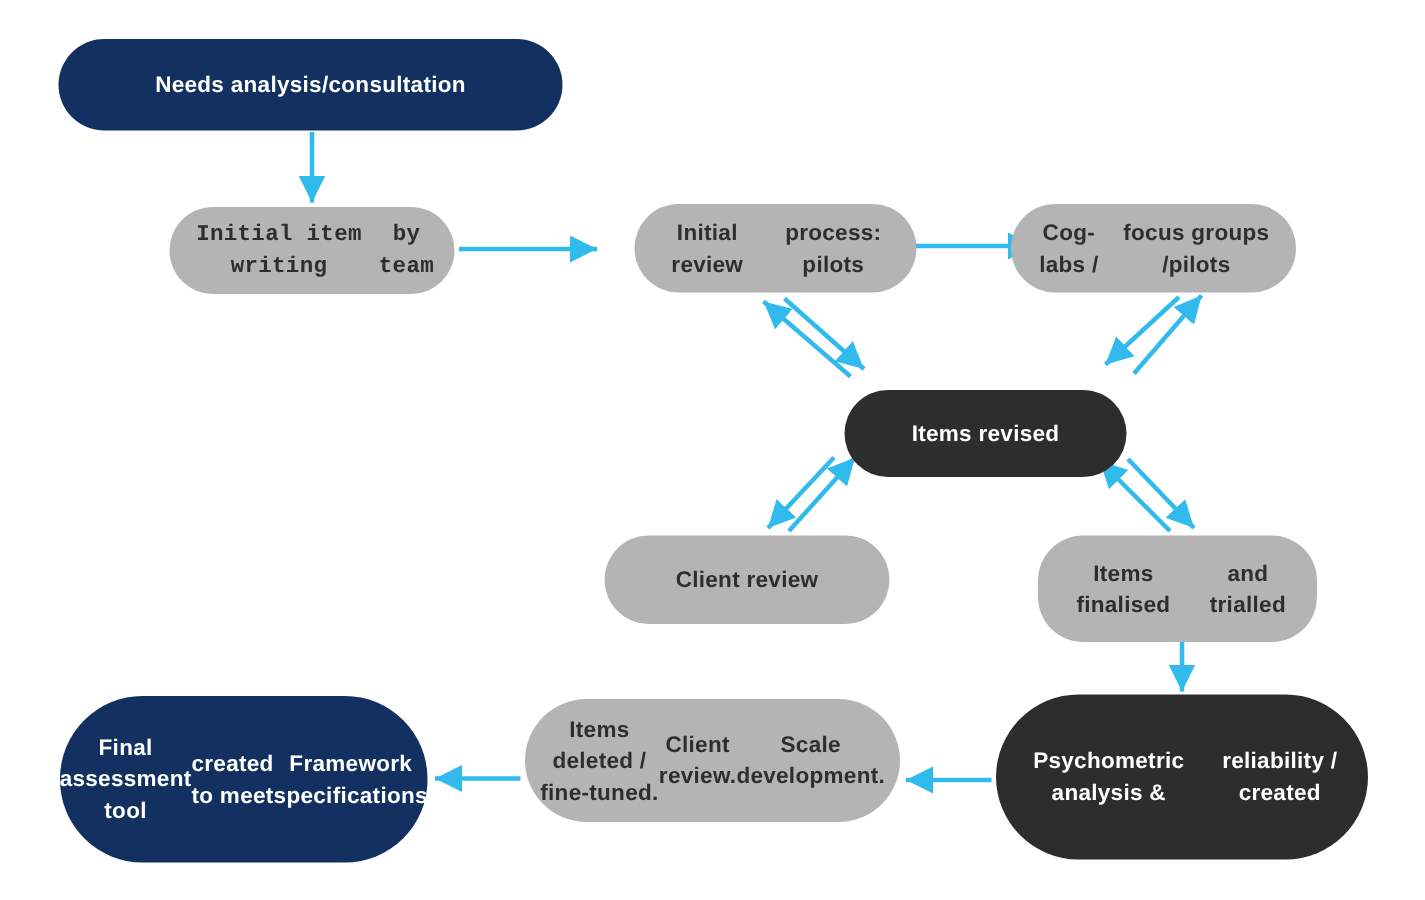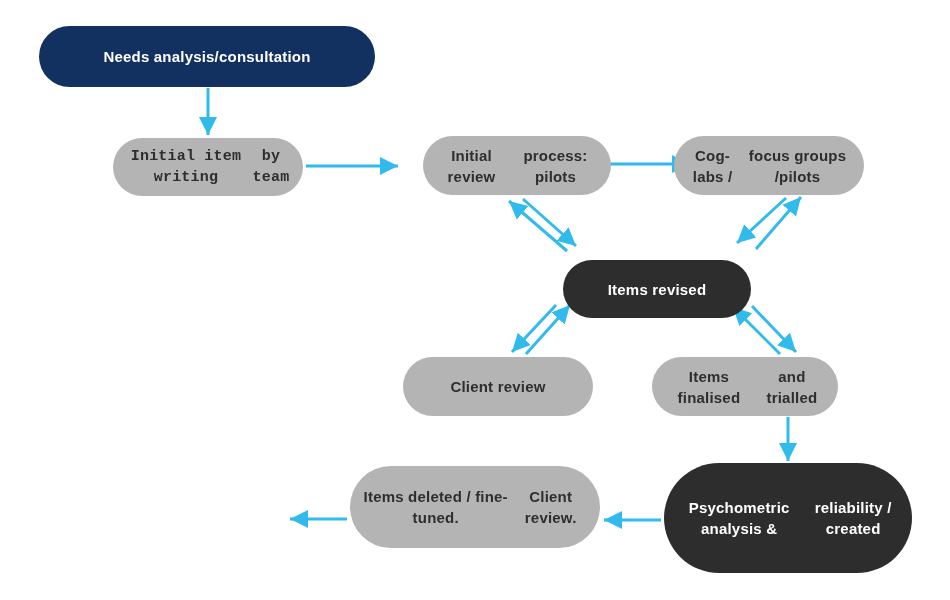--- a/index.html
+++ b/index.html
@@ -26,21 +26,21 @@
   .navy     { background:#123060; color:#ffffff; }
   .charcoal { background:#2d2d2d; color:#ffffff; }
   .gray     { background:#b4b4b4; color:#2e2e2e; }
 
   #n-needs     { left:39px;  top:26px;  width:336px; height:61px;  border-radius:31px; }
   #n-writing   { left:113px; top:138px; width:190px; height:58px;  border-radius:29px;font-family:Liberation Mono, monospace; }
   #n-review    { left:423px; top:136px; width:188px; height:59px;  border-radius:30px; }
   #n-coglabs   { left:674px; top:136px; width:190px; height:59px;  border-radius:30px; }
   #n-revised   { left:563px; top:248px; width:188px; height:58px;  border-radius:29px;margin-top:12px; }
   #n-client    { left:403px; top:357px; width:190px; height:59px;  border-radius:30px; }
-  #n-finalised { left:652px; top:357px; width:186px; height:59px;  border-radius:30px; }
+  #n-finalised { left:692px; top:357px; width:186px; height:71px;  border-radius:30px; }
   #n-psych     { left:664px; top:463px; width:248px; height:110px; border-radius:55px; }
   #n-deleted   { left:350px; top:466px; width:250px; height:82px; border-radius:53px; }
   #n-final     { left:40px;  top:464px; width:245px; height:111px; border-radius:55px; }
 
   svg.arrows {
     position:absolute; left:0; top:0;
     width:950px; height:600px;
     pointer-events:none;
   }
   svg.arrows line { stroke:#31baec; stroke-width:3; }
@@ -105,16 +105,22 @@
   </div>
 
   <div id="n-psych" class="node charcoal">
     <span>Psychometric analysis &amp;</span>
     <span>reliability / created</span>
   </div>
 
   <div id="n-deleted" class="node gray">
     <span>Items deleted / fine-tuned.</span>
     <span>Client review.</span>
+    <span>Scale development.</span>
   </div>
 
+  <div id="n-final" class="node navy">
+    <span>Final assessment tool</span>
+    <span>created to meet</span>
+    <span>Framework specifications</span>
+  </div>
 
 </div>
 
 </body></html>

